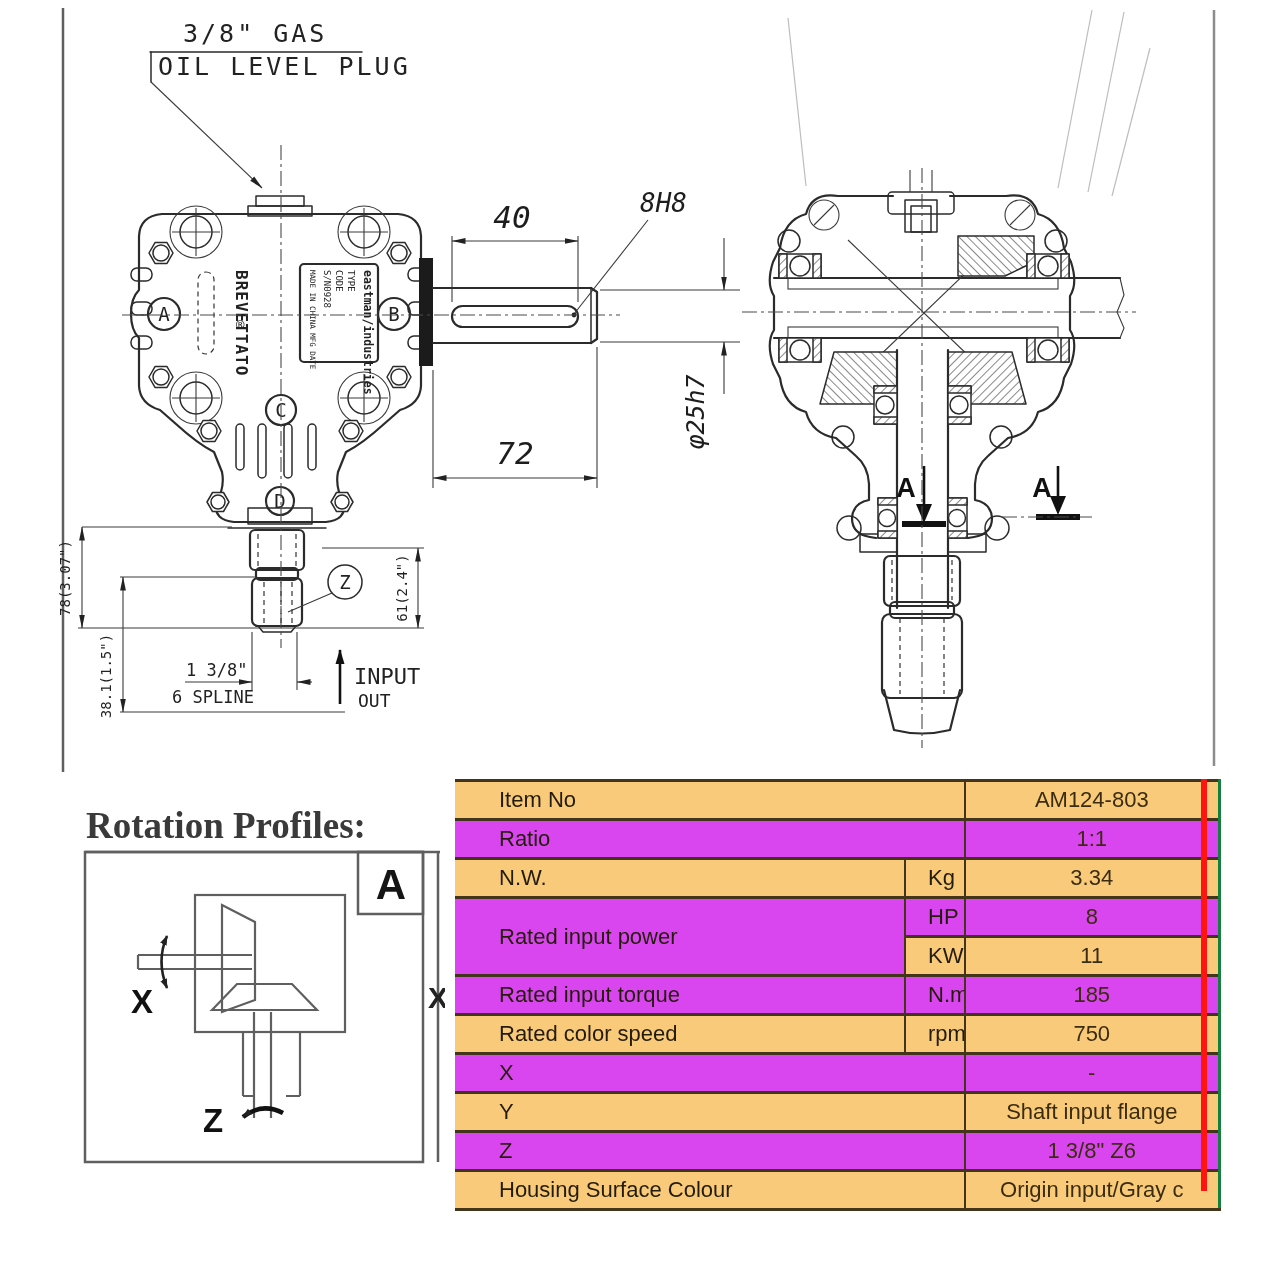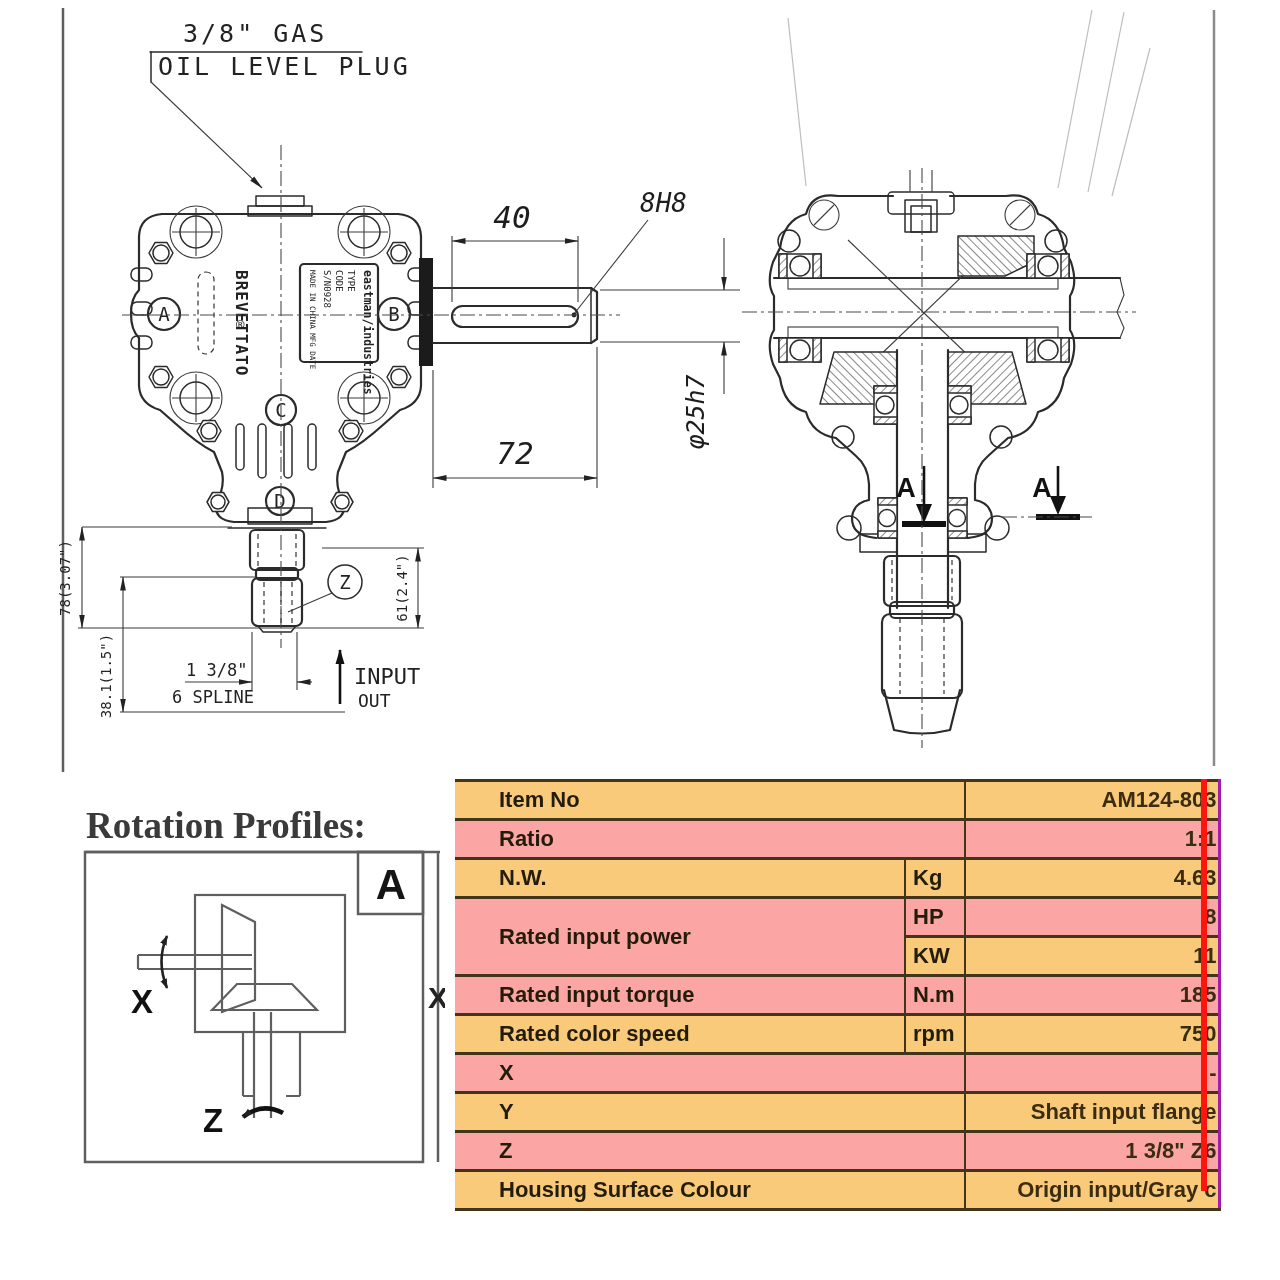--- a/index.html
+++ b/index.html
@@ -8,27 +8,27 @@
   .ln{stroke:#2b2b2b;stroke-width:2.2;fill:none;stroke-linecap:round;stroke-linejoin:round;}
   .ln15{stroke:#2b2b2b;stroke-width:1.5;fill:none;stroke-linecap:round;stroke-linejoin:round;}
   .lt{stroke:#3a3a3a;stroke-width:1.1;fill:none;}
   .cl{stroke:#4a4a4a;stroke-width:1.1;fill:none;stroke-dasharray:15 4 3 4;}
   .dsh{stroke:#333;stroke-width:1.2;fill:none;stroke-dasharray:5 4;}
   .cad{font-family:"DejaVu Sans Mono",monospace;fill:#222;}
   .cadi{font-family:"DejaVu Sans Mono",monospace;font-style:italic;fill:#1d1d1d;}
   .rp{stroke:#5f5f5f;fill:none;}
   #spec{position:absolute;left:455px;top:779px;width:764px;z-index:2;
         border-collapse:collapse;table-layout:fixed;
-        font-family:"Liberation Sans",sans-serif;font-weight:bold;color:#241c0b;}
+        font-family:"Liberation Sans",sans-serif;font-weight:normal;color:#241c0b;}
   #spec td{border-top:3px solid #42351c;height:34px;font-size:22px;overflow:hidden;white-space:nowrap;}
   #spec tr.last td{border-bottom:3px solid #42351c;}
   #spec td.lbl{padding-left:44px;text-align:left;}
-  #spec td.unit{border-left:2px solid #42351c;padding-left:7px;}
-  #spec td.val{border-left:2px solid #42351c;border-right:3px solid #a21caf;text-align:right;color:#3b2c11;}
-  .orange{background:#F8CA79;} .plain{background:#fca5a5;}
+  #spec td.unit{border-left:2px solid #42351c;padding-left:22px;}
+  #spec td.val{border-left:2px solid #42351c;border-right:3px solid #15803d;text-align:center;color:#3b2c11;}
+  .orange{background:#F8CA79;} .plain{background:#d946ef;}
   #redline{position:absolute;left:1201px;top:779px;width:6px;height:412px;background:#ff1510;z-index:3;}
 </style>
 </head>
 <body>
 
 <div id="page">
 
 <svg id="dwg" width="1280" height="1280" viewBox="0 0 1280 1280">
   <defs>
     <marker id="ar" viewBox="0 0 14 7" markerWidth="14" markerHeight="7" refX="13.5" refY="3.5" orient="auto-start-reverse" markerUnits="userSpaceOnUse">
@@ -412,21 +412,21 @@
     <td class="lbl orange" colspan="2">Item No</td>
     <td class="val orange">AM124-803</td>
   </tr>
   <tr>
     <td class="lbl plain" colspan="2">Ratio</td>
     <td class="val plain">1:1</td>
   </tr>
   <tr>
     <td class="lbl orange">N.W.</td>
     <td class="unit orange">Kg</td>
-    <td class="val orange">4.63</td>
+    <td class="val orange">3.34</td>
   </tr>
   <tr>
     <td class="lbl plain" rowspan="2">Rated input power</td>
     <td class="unit plain">HP</td>
     <td class="val plain">8</td>
   </tr>
   <tr>
     <td class="unit orange">KW</td>
     <td class="val orange">11</td>
   </tr>

